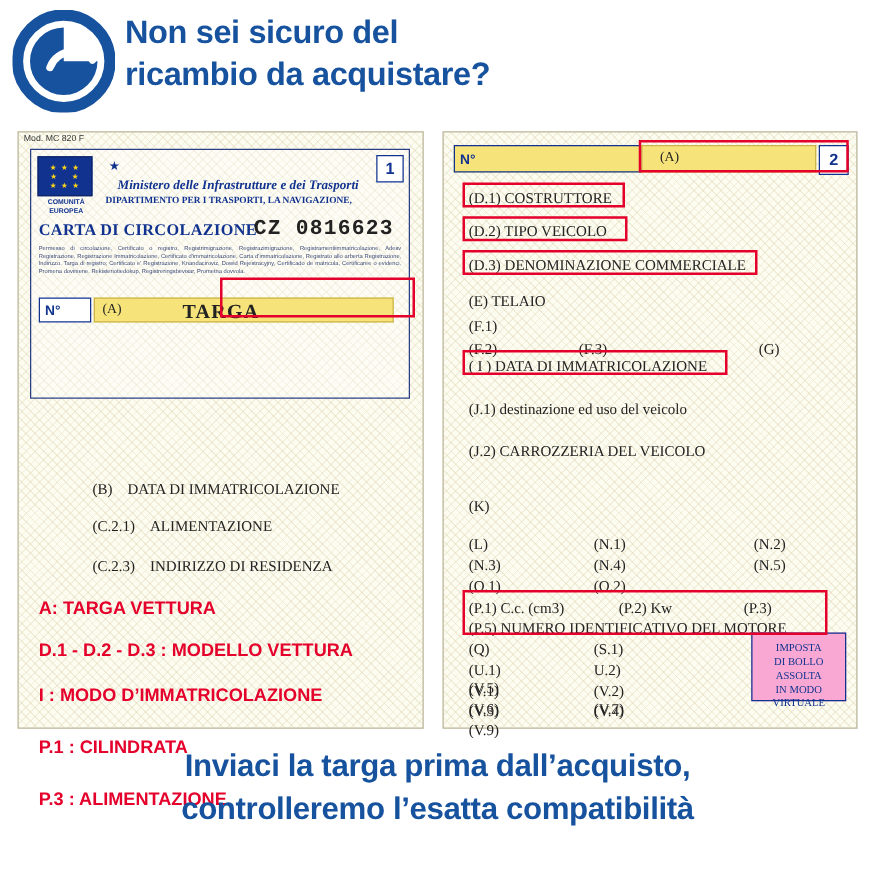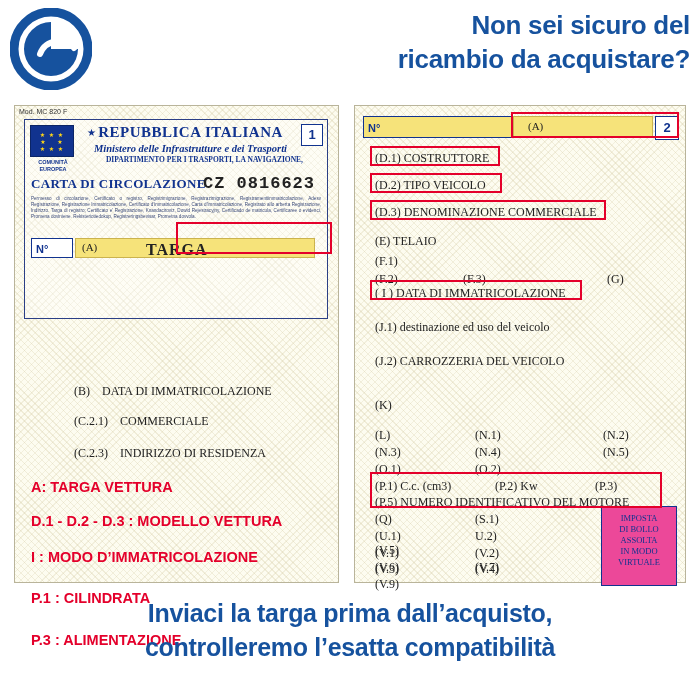--- a/index.html
+++ b/index.html
@@ -13,21 +13,21 @@
   
   .header{
     position:absolute;left:0;top:0;width:700px;height:100px;
   }
   .logo{
     position:absolute;left:10px;top:8px;width:82px;height:82px;
   }
   .logo svg{display:block;}
   .headline{
     position:absolute;left:100px;top:8px;width:590px;
-    text-align:right;
+    text-align:left;
     color:#16529e;
     font-weight:bold;
     font-size:26px;
     line-height:34px;
     letter-spacing:-0.3px;
   }
   
   .footer{
     position:absolute;left:0;top:596px;width:700px;
     text-align:center;
@@ -88,23 +88,23 @@
   }
   .rep-star{
     position:absolute;left:62px;top:7px;color:#11338f;font-size:10px;
   }
   .min1{
     position:absolute;left:58px;top:23px;width:215px;
     font-family:"Liberation Serif", serif;
     font-size:10.5px;font-style:italic;font-weight:bold;color:#11338f;text-align:center;
   }
   .min2{
-    position:absolute;left:58px;top:35px;width:220px;
-    font-family:"Liberation Serif", serif;
-    font-size:7.5px;color:#11338f;text-align:right;line-height:9px;
+    position:absolute;left:48px;top:35px;width:220px;
+    font-family:"Liberation Serif", serif;
+    font-size:7.5px;color:#11338f;text-align:center;line-height:9px;
     font-weight:bold;
   }
   .boxnum{
     position:absolute;right:4px;top:4px;width:20px;height:20px;
     border:1px solid #11338f;color:#11338f;
     font-size:13px;font-weight:bold;text-align:center;line-height:20px;
     background:#fff;
   }
   .carta{
     position:absolute;left:6px;top:56px;
@@ -170,22 +170,22 @@
     font-size:13px;font-weight:bold;text-align:center;line-height:22px;
   }
   .rfield{
     position:absolute;
     font-family:"Liberation Serif", serif;
     font-size:12px;color:#222;
     white-space:nowrap;
   }
 
   .bollo{
-    position:absolute;left:246px;top:400px;width:76px;height:80px;
-    border:1px solid #11338f;background:#ec4899;box-sizing:border-box;
+    position:absolute;left:246px;top:400px;width:76px;height:55px;
+    border:1px solid #11338f;background:#f9a8d4;box-sizing:border-box;
     color:#11338f;font-size:8.5px;line-height:11px;text-align:center;
     padding-top:6px;font-family:"Liberation Serif",serif;
   }
 
   
   .redbox{
     position:absolute;border:2.5px solid #e4002b;box-sizing:border-box;
     pointer-events:none;
   }
 </style>
@@ -212,21 +212,20 @@
 
   <div class="lframe">
     <div class="eu-flag">
       <div class="stars">★ ★ ★<br>★&nbsp;&nbsp;&nbsp;&nbsp;★<br>★ ★ ★</div>
     </div>
     <div class="eu-cap">
       <div>COMUNITÀ</div>
       <div>EUROPEA</div>
     </div>
     <div class="rep-star">★</div>
-    <div class="rep-title">REPUBBLICA ITALIANA</div>
     <div class="min1">Ministero delle Infrastrutture e dei Trasporti</div>
     <div class="min2">
       <div>DIPARTIMENTO PER I TRASPORTI, LA NAVIGAZIONE,</div>
     </div>
     <div class="boxnum">1</div>
 
     <div class="carta">CARTA DI CIRCOLAZIONE</div>
     <div class="cz">CZ 0816623</div>
     <div class="microtext">Permesso di circolazione, Certificato o registro, Registrimigrazione, Registrazimigrazione, Registramentiimmatricolazione, Adesv Registrazione, Registrazione Immatricolazione, Certificato d'immatricolazione, Carta d'immatricolazione, Registrato allo arberta Registrazione, Indirizzo. Targa di registro; Certificato e' Registrazione, Knandaciroviz, Dowid Rejestracyjny, Certificado de matricula, Certificaree o evidenci, Promena doviniene. Rekisteriotiedokup, Registreringsbevisar, Prometna dovvola.</div>
 
@@ -234,21 +233,21 @@
     <div class="yellowbar">
       <span class="lbl">(A)</span>
       <span class="val">TARGA</span>
     </div>
   </div>
 
   <div class="lfield" style="top:278px">
     <span class="code">(B)</span><span class="txt">DATA DI IMMATRICOLAZIONE</span>
   </div>
   <div class="lfield" style="top:308px">
-    <span class="code">(C.2.1)</span><span class="txt">COMMERCIALE</span>
+    <span class="code">(C.2.1)</span><span class="txt">ALIMENTAZIONE</span>
   </div>
   <div class="lfield" style="top:340px">
     <span class="code">(C.2.3)</span><span class="txt">INDIRIZZO DI RESIDENZA</span>
   </div>
 
   <div class="redtext" style="top:373px">A: TARGA VETTURA</div>
   <div class="redtext" style="top:407px">D.1 - D.2 - D.3 : MODELLO VETTURA</div>
   <div class="redtext" style="top:443px">I : MODO D’IMMATRICOLAZIONE</div>
   <div class="redtext" style="top:484px">P.1 : CILINDRATA</div>
   <div class="redtext" style="top:526px">P.3 : ALIMENTAZIONE</div>

